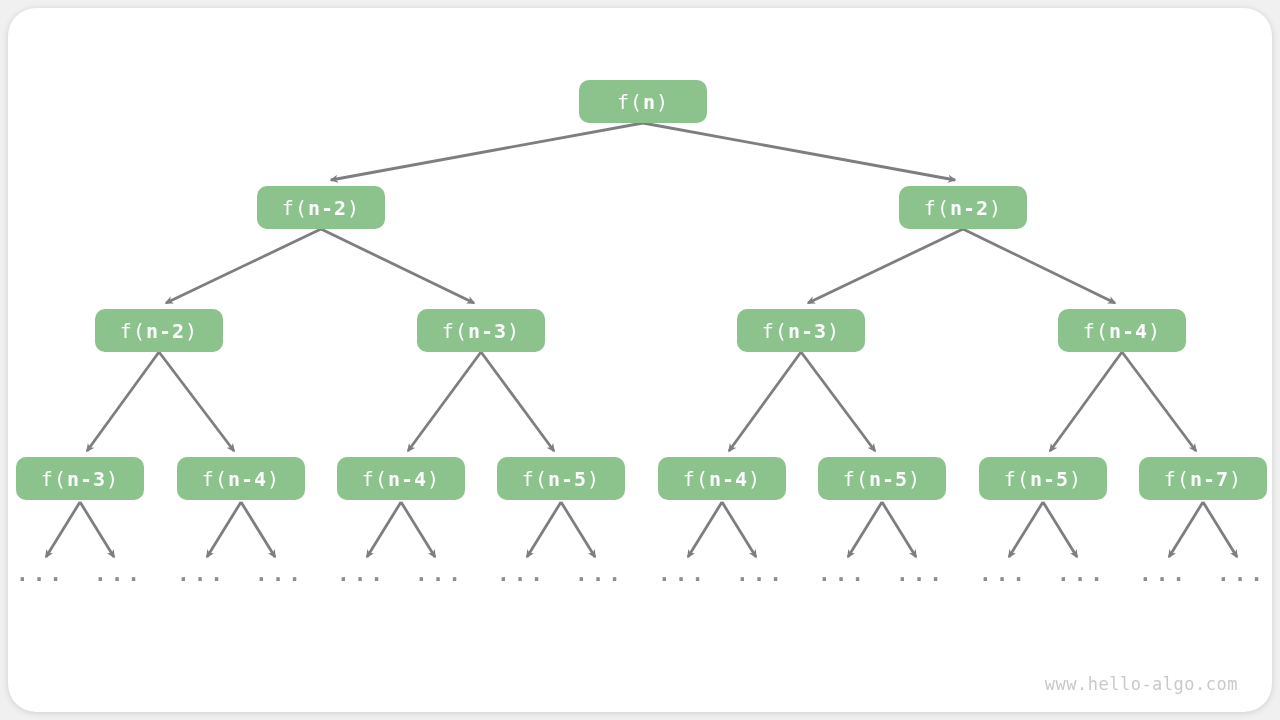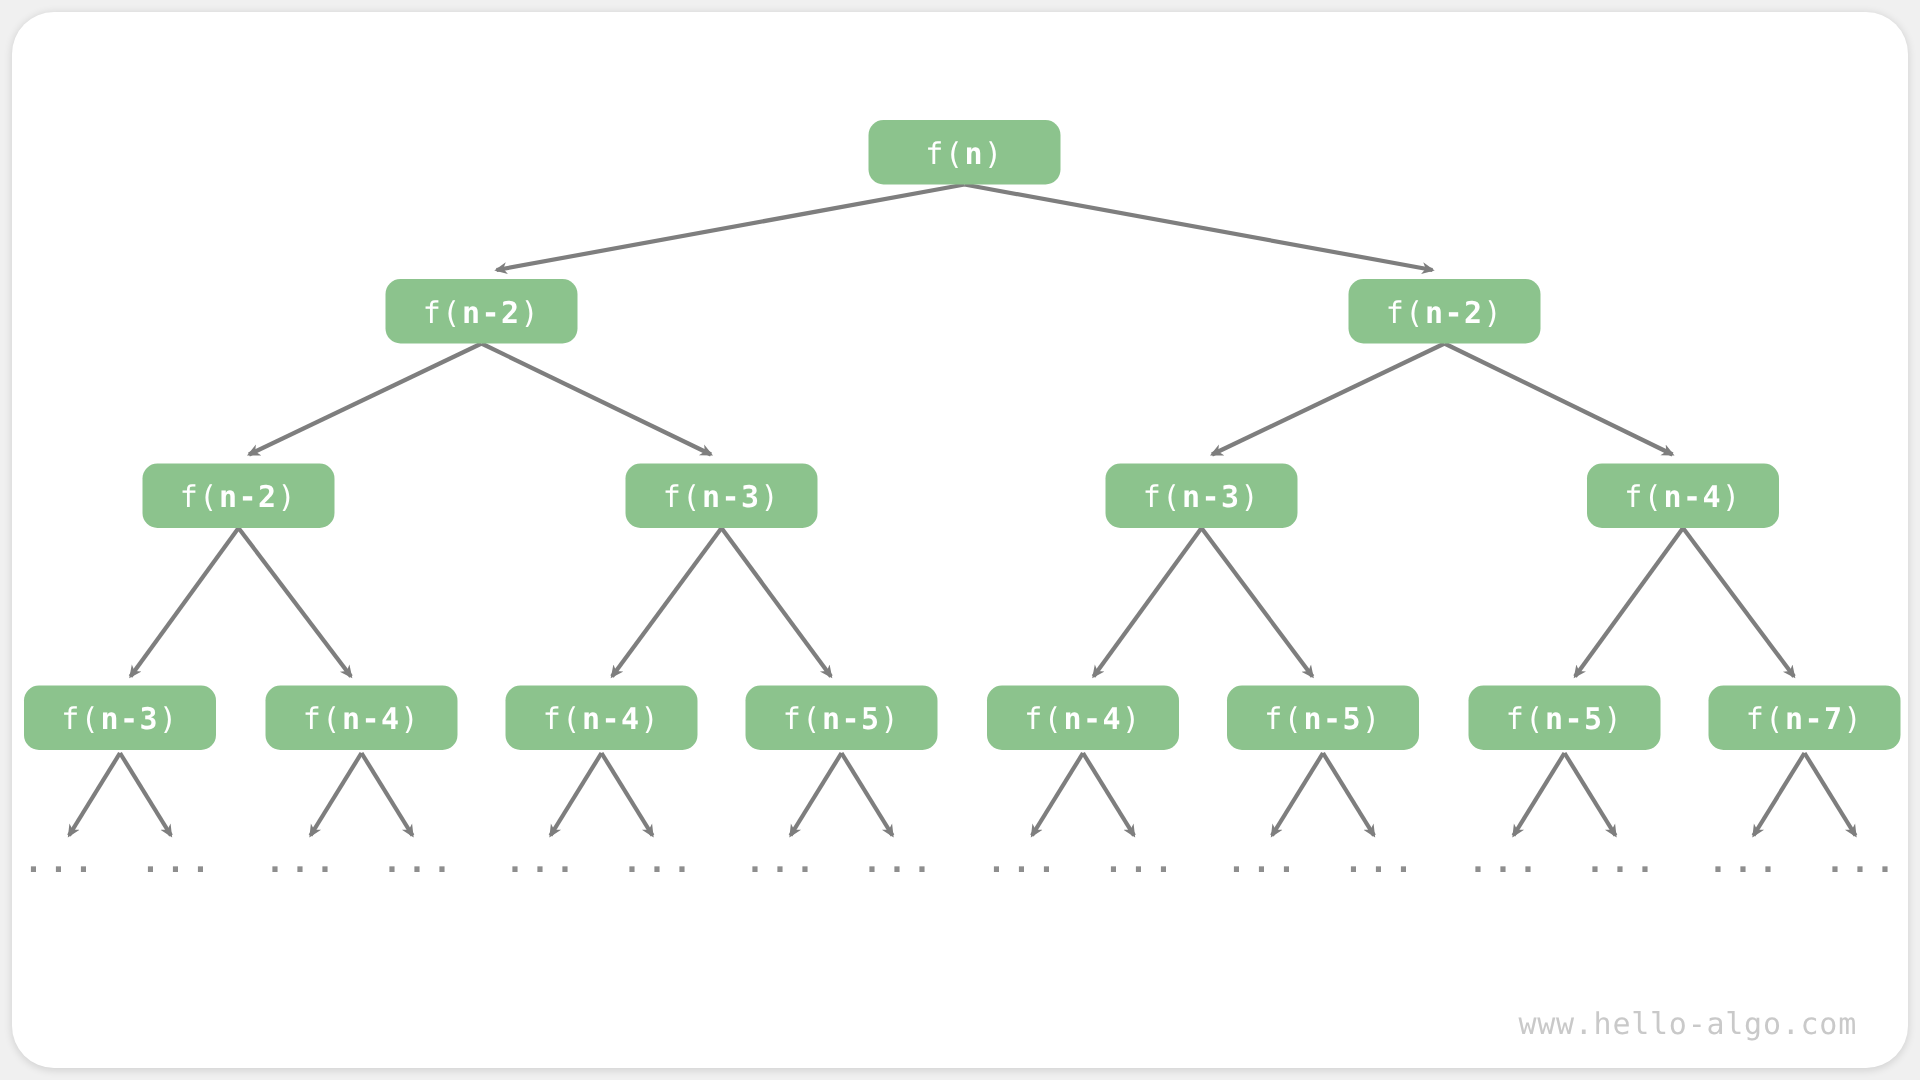--- a/index.html
+++ b/index.html
@@ -26,21 +26,21 @@
   }
   .node .arg { font-weight: bold; }
   .dots {
     position: absolute; top: 564px; transform: translateX(-50%);
     color: var(--ellipsis, #8e8e8e);
     font-size: 21px; font-weight: bold; letter-spacing: 4px; line-height: 1;
   }
   .watermark {
     position: absolute; right: 42px; bottom: 26px;
     color: var(--watermark, #c9c9c9);
-    font-size: 20px; letter-spacing: 0.5px;
+    font-size: 17px; letter-spacing: 0.5px;
   }
 </style>
 </head>
 <body>
 
 <div class="card"></div>
 
 <svg class="edges" viewBox="0 0 1280 720">
   <defs>
     <marker id="ah" markerWidth="10" markerHeight="10" refX="7" refY="4.5" orient="auto" markerUnits="userSpaceOnUse">

